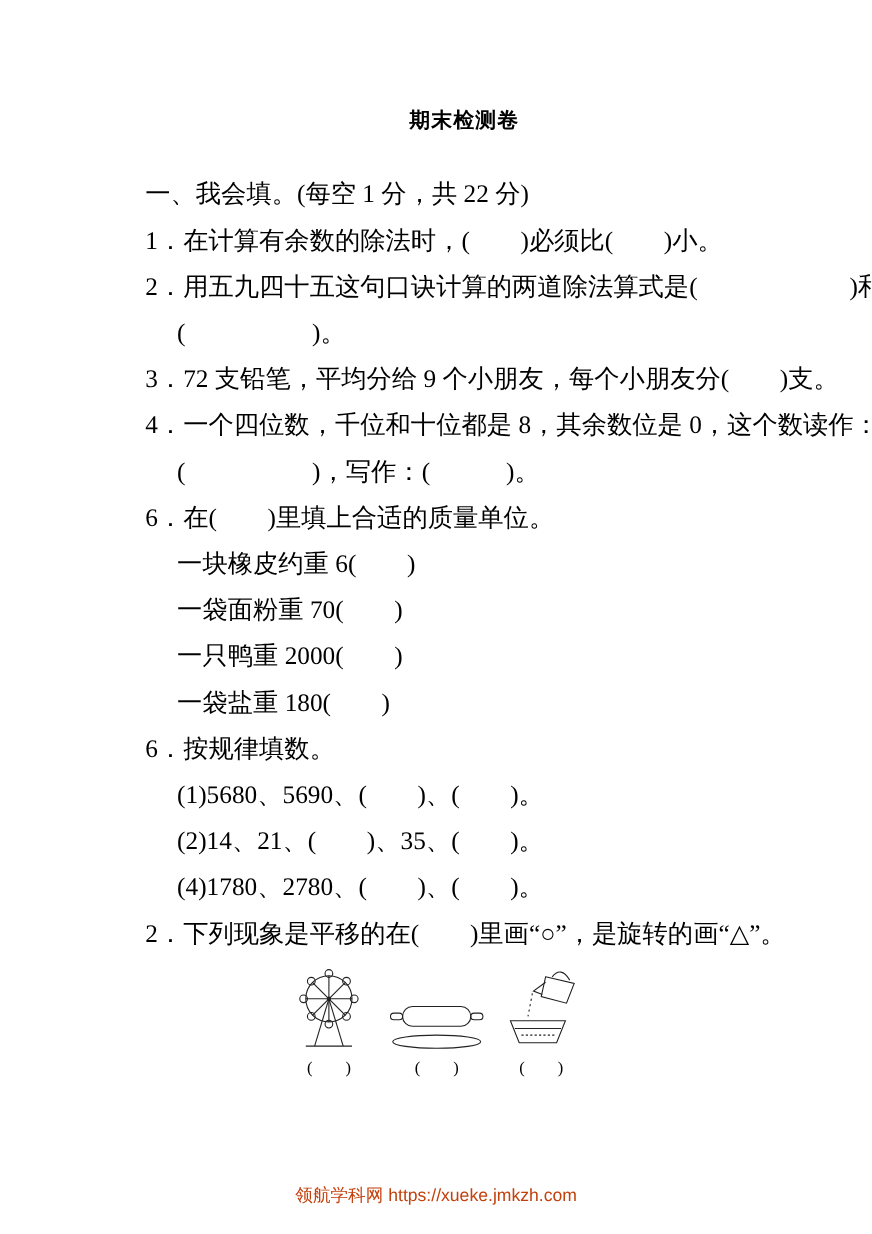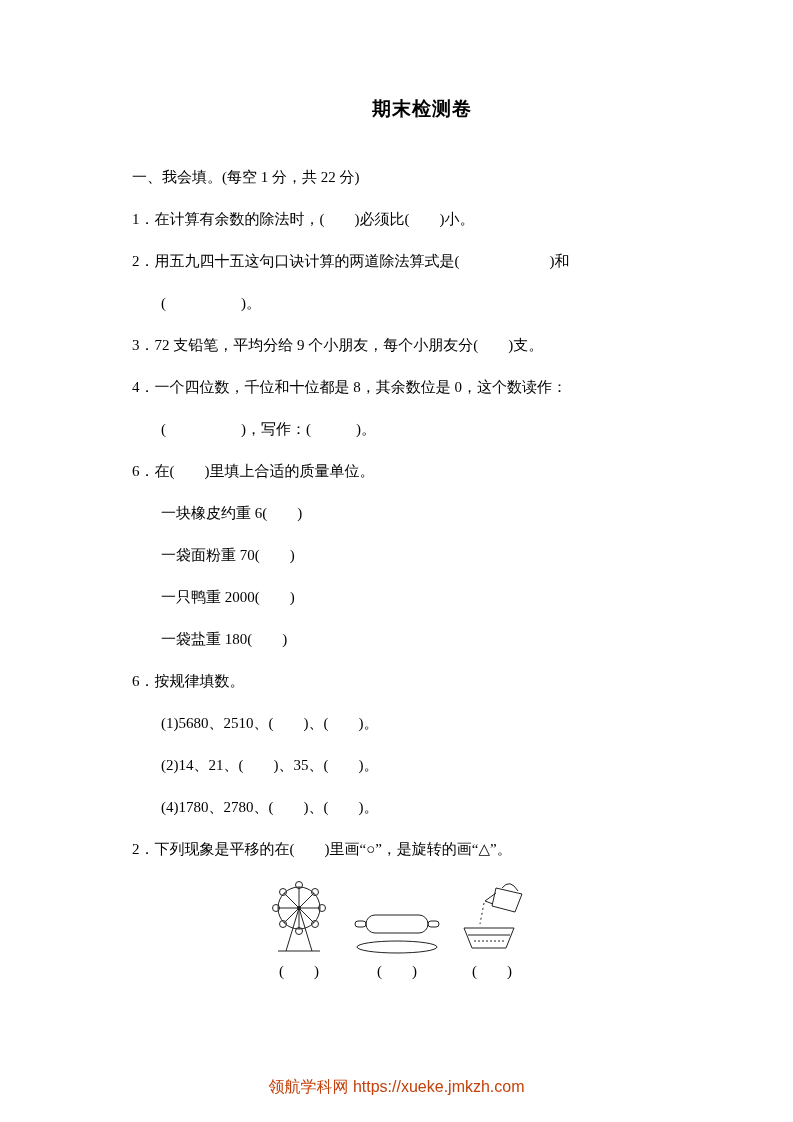--- a/index.html
+++ b/index.html
@@ -7,21 +7,21 @@
   .page {
     width: 793px; height: 1122px; position: relative; overflow: hidden;
     background: #ffffff; color: #000;
     font-family: "Liberation Serif", "DejaVu Serif", serif;
   }
   .content { position: absolute; left: 132px; top: 96px; width: 580px; }
   .title {
     font-size: 19px; font-weight: bold; text-align: center;
     letter-spacing: 1px; margin: 0 0 34px 0;
   }
-  .line { font-size: 15px; line-height: 42px; white-space: nowrap; }
+  .line { font-size: 23px; line-height: 42px; white-space: nowrap; }
   .indent { padding-left: 29px; }
   .figures {
     display: flex; align-items: flex-end; padding-left: 128px; margin-top: 8px;
   }
   .fig {
     display: flex; flex-direction: column; align-items: center;
     margin-right: 14px;
   }
   .fig svg { display: block; }
   .fig-blank { font-size: 15px; line-height: 20px; margin-top: 5px; }
@@ -52,21 +52,21 @@
     <div class="line">4．一个四位数，千位和十位都是 8，其余数位是 0，这个数读作：</div>
     <div class="line indent">(　　　　　)，写作：(　　　)。</div>
 
     <div class="line">6．在(　　)里填上合适的质量单位。</div>
     <div class="line indent">一块橡皮约重 6(　　)</div>
     <div class="line indent">一袋面粉重 70(　　)</div>
     <div class="line indent">一只鸭重 2000(　　)</div>
     <div class="line indent">一袋盐重 180(　　)</div>
 
     <div class="line">6．按规律填数。</div>
-    <div class="line indent">(1)5680、2510、(　　)、(　　)。</div>
+    <div class="line indent">(1)5680、5690、(　　)、(　　)。</div>
     <div class="line indent">(2)14、21、(　　)、35、(　　)。</div>
     <div class="line indent">(4)1780、2780、(　　)、(　　)。</div>
 
     <div class="line">2．下列现象是平移的在(　　)里画“○”，是旋转的画“△”。</div>
 
     <div class="figures">
 
       <div class="fig">
         <svg width="78" height="78" viewBox="0 0 78 78">
           <g class="sketch">

